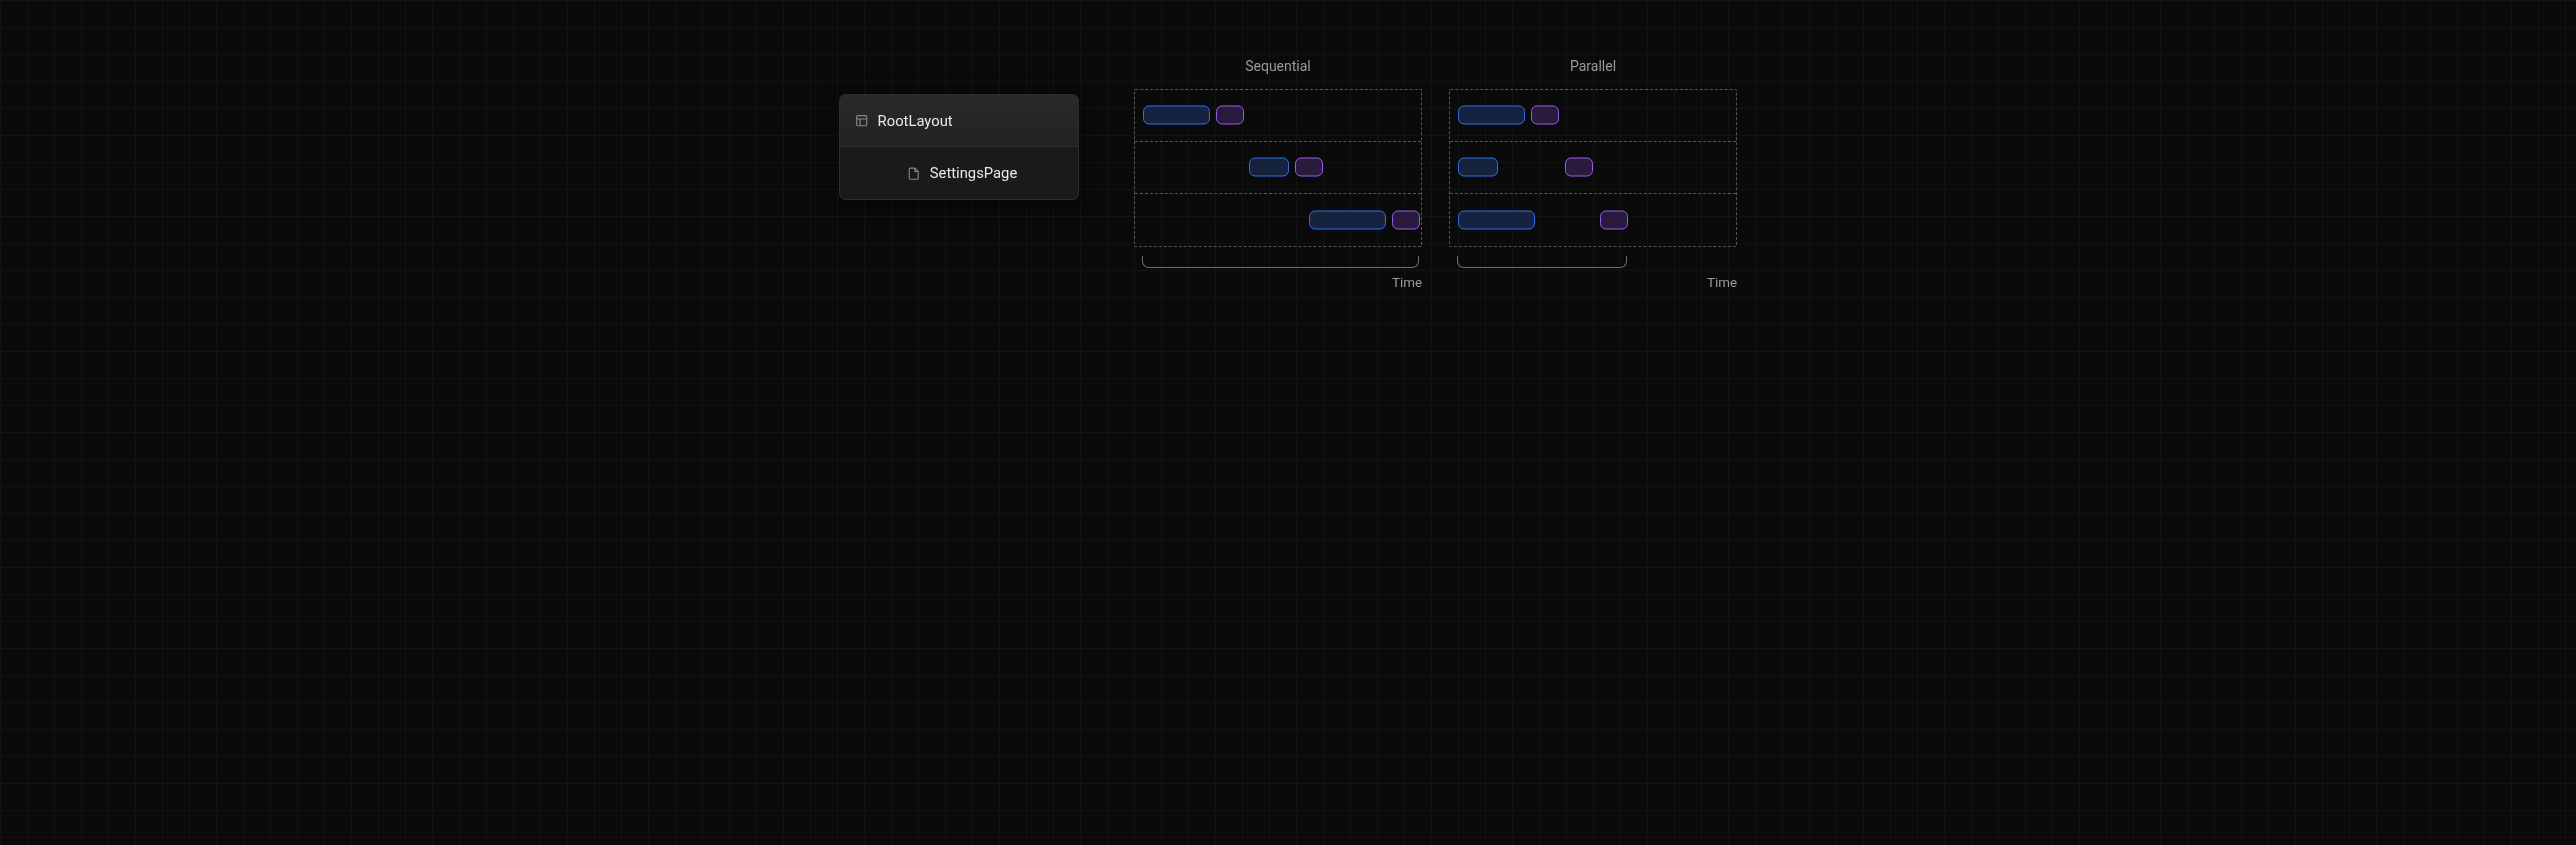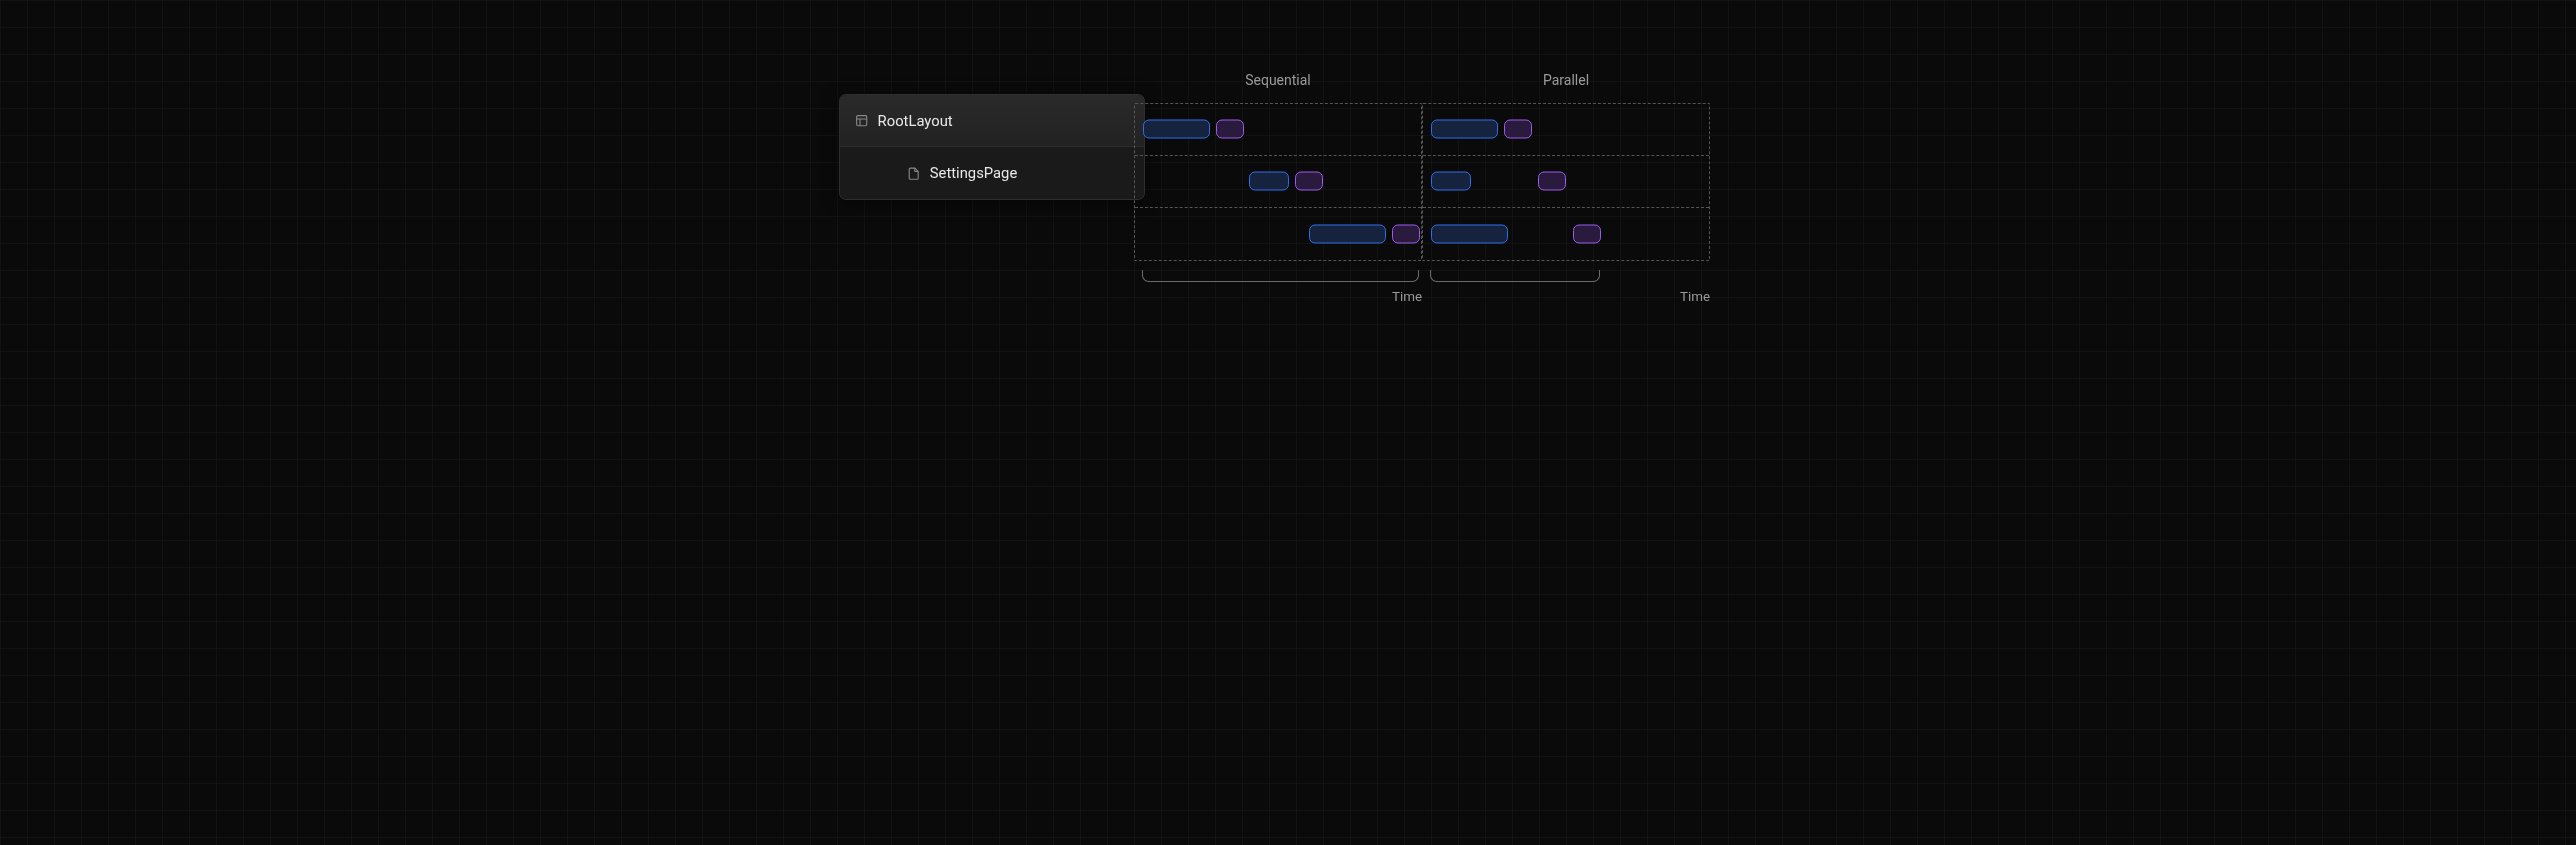--- a/index.html
+++ b/index.html
@@ -26,21 +26,21 @@
     height: 349px;
     margin: 0 auto;
     padding-top: 27px;
   }
 
   
   .tree-panel {
     position: absolute;
     left: 81px;
     top: 94px;
-    width: 306px;
+    width: 240px;
     background: #1a1a1a;
     border: 0.7px solid #2e2e2e;
     border-radius: 6.7px;
     overflow: hidden;
     box-shadow: 0 2.7px 16px rgba(0,0,0,0.5);
   }
   .tree-row {
     display: flex;
     align-items: center;
     height: 52px;
@@ -60,23 +60,23 @@
     width: 13.4px;
     height: 13.4px;
     flex-shrink: 0;
     color: #888;
   }
 
   
   .timelines {
     position: absolute;
     left: 376px;
-    top: 72px;
+    top: 58px;
     display: flex;
-    gap: 0;
+    gap: 27px;
   }
   .timeline-col { width: 288px; }
   .col-header {
     text-align: center;
     font-size: 14px;
     color: #9a9a9a;
     margin-bottom: 14.8px;
   }
   .rows {
     border: 0.7px dashed #555;

